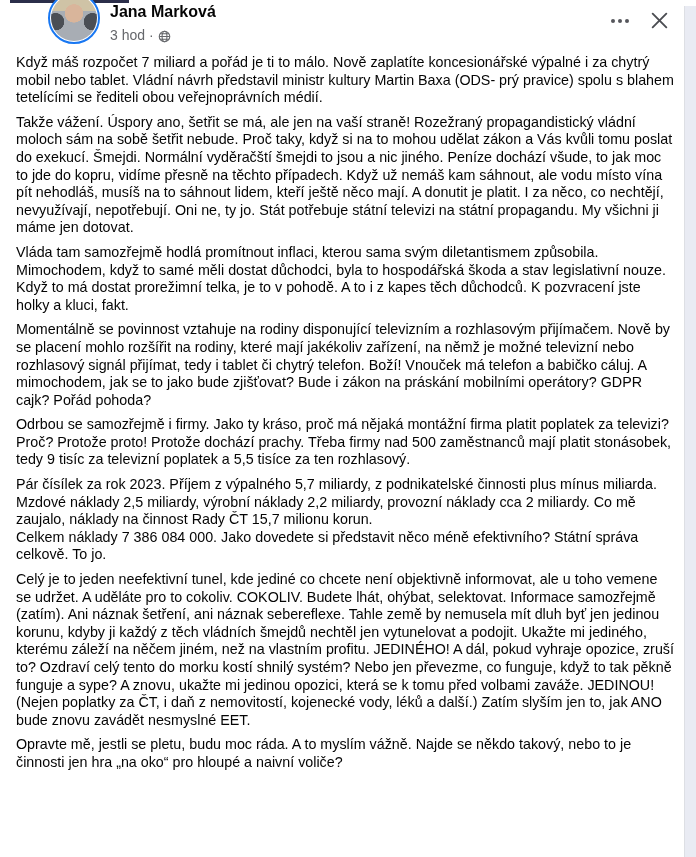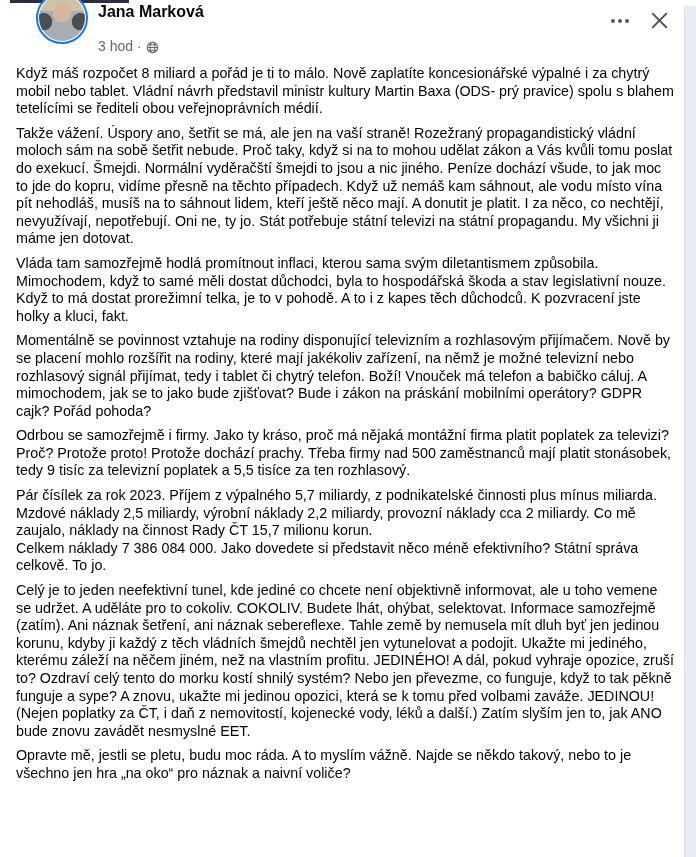--- a/index.html
+++ b/index.html
@@ -25,21 +25,21 @@
     background:var(--top-remnant);
   }
   
   .scroll-strip{
     position:absolute;right:0;top:6px;bottom:0;width:12px;
     background:var(--scrollbar-track);
     border-left:1px solid #dddfe4;
   }
   .post-header{
     position:relative;
-    padding:0 46px 8px 36px;
+    padding:0 46px 8px 48px;
     display:flex;align-items:flex-start;
   }
   .avatar-wrap{
     width:52px;height:52px;margin-top:-8px;flex:0 0 auto;cursor:pointer;
   }
   .avatar{
     width:52px;height:52px;border-radius:50%;
     border:2px solid var(--avatar-ring);
     padding:1px;background:#fff;
   }
@@ -51,21 +51,21 @@
       radial-gradient(circle at 90% 58%, #4a4e55 0 17%, rgba(0,0,0,0) 18%),
       linear-gradient(180deg, #cfc3a6 0 34%, #a8adb4 34% 100%);
   }
   .header-text{padding-left:10px;padding-top:2px;}
   .author-name{
     font-size:16px;font-weight:700;color:var(--body-text);
     line-height:19px;cursor:pointer;
   }
   .meta-row{
     display:flex;align-items:center;gap:4px;
-    color:var(--meta-text);font-size:14px;line-height:18px;margin-top:16px;
+    color:var(--meta-text);font-size:14px;line-height:18px;margin-top:5px;
   }
   .meta-row .timestamp{cursor:pointer;}
   .globe{width:13px;height:13px;display:inline-block;}
   .header-actions{
     position:absolute;right:24px;top:8px;
     display:flex;align-items:center;gap:16px;
   }
   .more-btn{
     display:flex;gap:3px;align-items:center;padding:6px 2px;cursor:pointer;border:0;background:transparent;
   }
@@ -116,22 +116,22 @@
     <button class="close-btn" aria-label="close">
       <svg viewBox="0 0 20 20" width="21" height="21" stroke="#4b4d52" stroke-width="1.8" stroke-linecap="round">
         <line x1="3.5" y1="3.5" x2="16.5" y2="16.5"></line>
         <line x1="16.5" y1="3.5" x2="3.5" y2="16.5"></line>
       </svg>
     </button>
   </div>
 </div>
 
 <div class="post-body">
-  <p>Když máš rozpočet 8 miliard a pořád je ti to málo. Nově zaplatíte koncesionářské výpalné i za chytrý mobil nebo tablet. Vládní návrh představil ministr kultury Martin Baxa (ODS- prý pravice) spolu s blahem tetelícími se řediteli obou veřejnoprávních médií.</p>
+  <p>Když máš rozpočet 7 miliard a pořád je ti to málo. Nově zaplatíte koncesionářské výpalné i za chytrý mobil nebo tablet. Vládní návrh představil ministr kultury Martin Baxa (ODS- prý pravice) spolu s blahem tetelícími se řediteli obou veřejnoprávních médií.</p>
   <p>Takže vážení. Úspory ano, šetřit se má, ale jen na vaší straně! Rozežraný propagandistický vládní moloch sám na sobě šetřit nebude. Proč taky, když si na to mohou udělat zákon a Vás kvůli tomu poslat do exekucí. Šmejdi. Normální vyděračští šmejdi to jsou a nic jiného. Peníze dochází všude, to jak moc to jde do kopru, vidíme přesně na těchto případech. Když už nemáš kam sáhnout, ale vodu místo vína pít nehodláš, musíš na to sáhnout lidem, kteří ještě něco mají. A donutit je platit. I za něco, co nechtějí, nevyužívají, nepotřebují. Oni ne, ty jo. Stát potřebuje státní televizi na státní propagandu. My všichni ji máme jen dotovat.</p>
   <p>Vláda tam samozřejmě hodlá promítnout inflaci, kterou sama svým diletantismem způsobila. Mimochodem, když to samé měli dostat důchodci, byla to hospodářská škoda a stav legislativní nouze. Když to má dostat prorežimní telka, je to v pohodě. A to i z kapes těch důchodců. K pozvracení jste holky a kluci, fakt.</p>
   <p>Momentálně se povinnost vztahuje na rodiny disponující televizním a rozhlasovým přijímačem. Nově by se placení mohlo rozšířit na rodiny, které mají jakékoliv zařízení, na němž je možné televizní nebo rozhlasový signál přijímat, tedy i tablet či chytrý telefon. Boží! Vnouček má telefon a babičko cáluj. A mimochodem, jak se to jako bude zjišťovat? Bude i zákon na práskání mobilními operátory? GDPR cajk? Pořád pohoda?</p>
   <p>Odrbou se samozřejmě i firmy. Jako ty kráso, proč má nějaká montážní firma platit poplatek za televizi? Proč? Protože proto! Protože dochází prachy. Třeba firmy nad 500 zaměstnanců mají platit stonásobek, tedy 9 tisíc za televizní poplatek a 5,5 tisíce za ten rozhlasový.</p>
   <p>Pár čísílek za rok 2023. Příjem z výpalného 5,7 miliardy, z podnikatelské činnosti plus mínus miliarda. Mzdové náklady 2,5 miliardy, výrobní náklady 2,2 miliardy, provozní náklady cca 2 miliardy. Co mě zaujalo, náklady na činnost Rady ČT 15,7 milionu korun.
 Celkem náklady 7 386 084 000. Jako dovedete si představit něco méně efektivního? Státní správa celkově. To jo.</p>
   <p>Celý je to jeden neefektivní tunel, kde jediné co chcete není objektivně informovat, ale u toho vemene se udržet. A uděláte pro to cokoliv. COKOLIV. Budete lhát, ohýbat, selektovat. Informace samozřejmě (zatím). Ani náznak šetření, ani náznak sebereflexe. Tahle země by nemusela mít dluh byť jen jedinou korunu, kdyby ji každý z těch vládních šmejdů nechtěl jen vytunelovat a podojit. Ukažte mi jediného, kterému záleží na něčem jiném, než na vlastním profitu. JEDINÉHO! A dál, pokud vyhraje opozice, zruší to? Ozdraví celý tento do morku kostí shnilý systém? Nebo jen převezme, co funguje, když to tak pěkně funguje a sype? A znovu, ukažte mi jedinou opozici, která se k tomu před volbami zaváže. JEDINOU! (Nejen poplatky za ČT, i daň z nemovitostí, kojenecké vody, léků a další.) Zatím slyším jen to, jak ANO bude znovu zavádět nesmyslné EET.</p>
-  <p>Opravte mě, jestli se pletu, budu moc ráda. A to myslím vážně. Najde se někdo takový, nebo to je všechno jen hra „na oko“ pro náznak a naivní voliče?</p>
+  <p>Opravte mě, jestli se pletu, budu moc ráda. A to myslím vážně. Najde se někdo takový, nebo to je činnosti jen hra „na oko“ pro hloupé a naivní voliče?</p>
 </div>
 
 </body></html>

